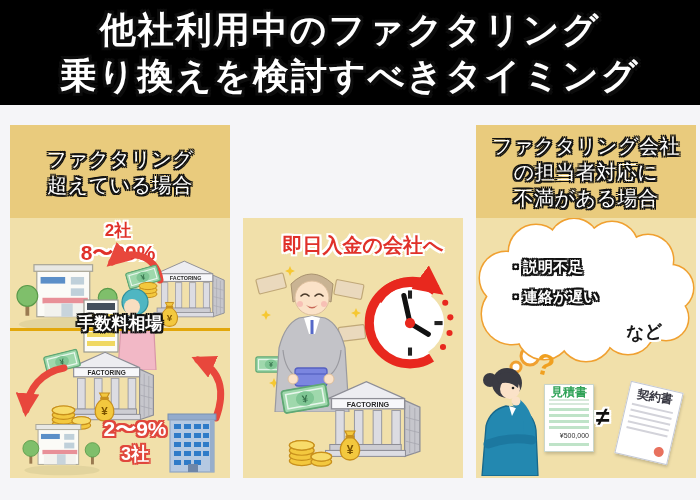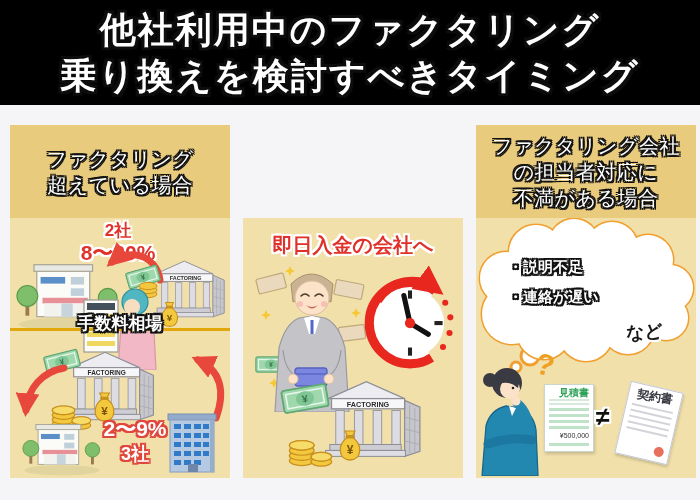--- a/index.html
+++ b/index.html
@@ -44,37 +44,37 @@
   .coins-bot{left:40px;top:182px;width:42px;height:30px;}
   .bag-bot{left:80px;top:172px;width:29px;height:33px;}
   .arrow-bl{left:6px;top:144px;width:56px;height:62px;overflow:visible;}
   .arrow-br{left:160px;top:134px;width:56px;height:72px;overflow:visible;}
   .company-bot{left:2px;top:200px;width:100px;height:58px;}
   .bluebldg{left:154px;top:194px;width:60px;height:64px;}
   .p1-bot-label{left:78px;top:198px;width:94px;text-align:center;}
   .p1-bot-label .l1{font-size:21px;font-weight:900;color:#fff;line-height:26px;}
   .p1-bot-label .l2{font-size:18px;font-weight:900;color:#fff;line-height:24px;}
   
-  .p2-callout{top:14px;left:0;width:220px;text-align:center;font-size:20px;font-weight:900;color:#E0312A;}
+  .p2-callout{top:14px;left:0;width:220px;text-align:center;font-size:20px;font-weight:900;color:#E0312A;padding-left:10px;}
   .man{left:12px;top:42px;width:112px;height:152px;}
   .clock{left:116px;top:46px;width:102px;height:110px;overflow:visible;}
   .bank2{left:80px;top:154px;width:102px;height:94px;}
   .note2{left:38px;top:168px;width:48px;height:25px;transform:rotate(-10deg);}
   .coins2{left:44px;top:216px;width:46px;height:33px;}
   .bag2{left:92px;top:210px;width:30px;height:34px;}
   
   .cloud{left:2px;top:2px;width:214px;height:148px;overflow:visible;}
   .bubble-item{left:32px;font-size:15px;font-weight:900;color:#fff;white-space:nowrap;}
   .bubble-item.b1{top:40px}.bubble-item.b2{top:70px}.bubble-item.b3{top:100px}
   .bubble-suffix{left:150px;top:102px;font-size:18px;font-weight:900;color:#171717;transform:rotate(-4deg);}
   .qmark{left:60px;top:130px;font-size:30px;font-weight:900;color:#F0A020;transform:rotate(14deg);}
   .woman{left:0px;top:146px;width:88px;height:112px;}
   .doc{background:#fff;box-shadow:1px 2px 3px rgba(0,0,0,0.18);}
   .quote-doc{left:68px;top:166px;width:50px;height:68px;border:1px solid #C9D6CC;padding:3px 4px;box-sizing:border-box;}
-  .q-title{font-size:10px;font-weight:bold;color:#2FA257;text-align:right;line-height:9px;}
+  .q-title{font-size:12px;font-weight:bold;color:#2FA257;text-align:center;line-height:9px;}
   .q-line{height:2px;background:#D7E9DB;margin:2px 0;}
   .q-band{height:3px;background:#BFE3C8;margin:3px 0;}
   .q-amount{font-size:7px;color:#333;text-align:right;line-height:8px;}
   .neq{left:120px;top:184px;font-size:25px;font-weight:900;color:#111;}
   .contract-doc{left:146px;top:168px;width:54px;height:74px;border:1px solid #C3C8D4;transform:rotate(13deg);
                 padding:3px 5px;box-sizing:border-box;}
   .c-title{font-family:"Liberation Serif","DejaVu Serif",serif;font-size:12px;font-weight:bold;color:#3A3A44;
            text-align:center;transform:rotate(-4deg);line-height:13px;}
   .c-line{height:2px;background:#D3D3DA;margin:4px 0;}
   .c-stamp{position:absolute;right:5px;bottom:5px;width:10px;height:10px;border-radius:50%;background:#E8715E;}

